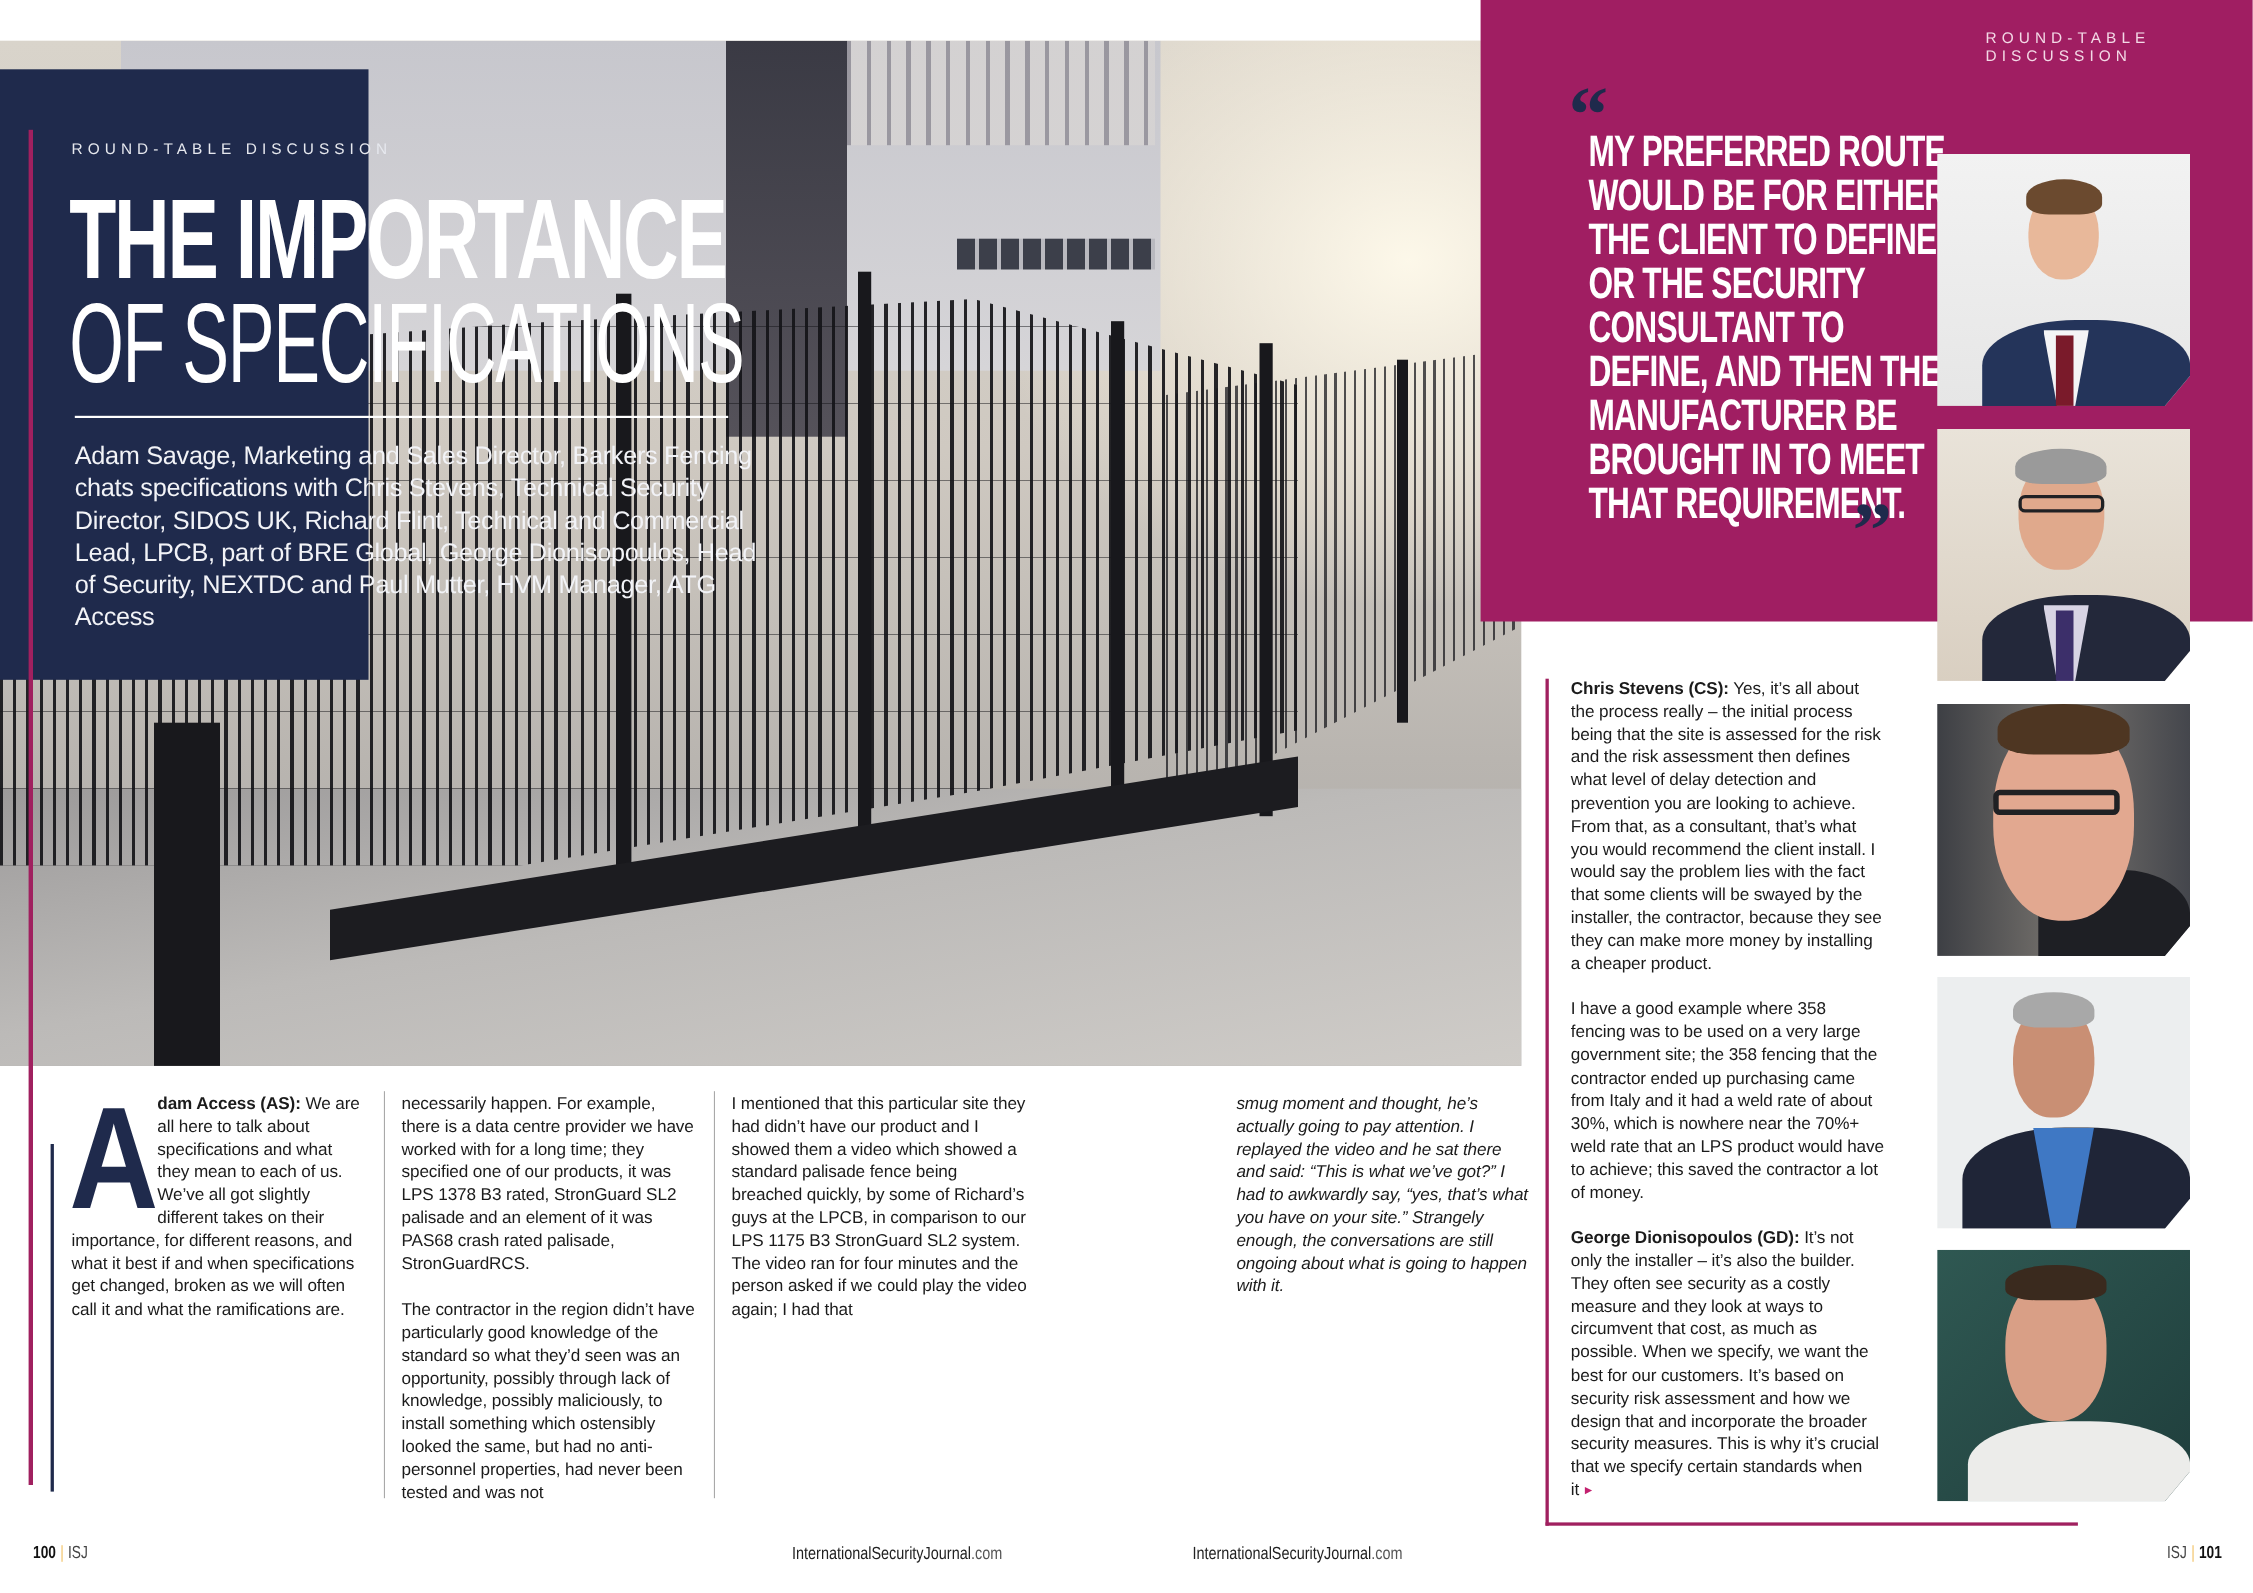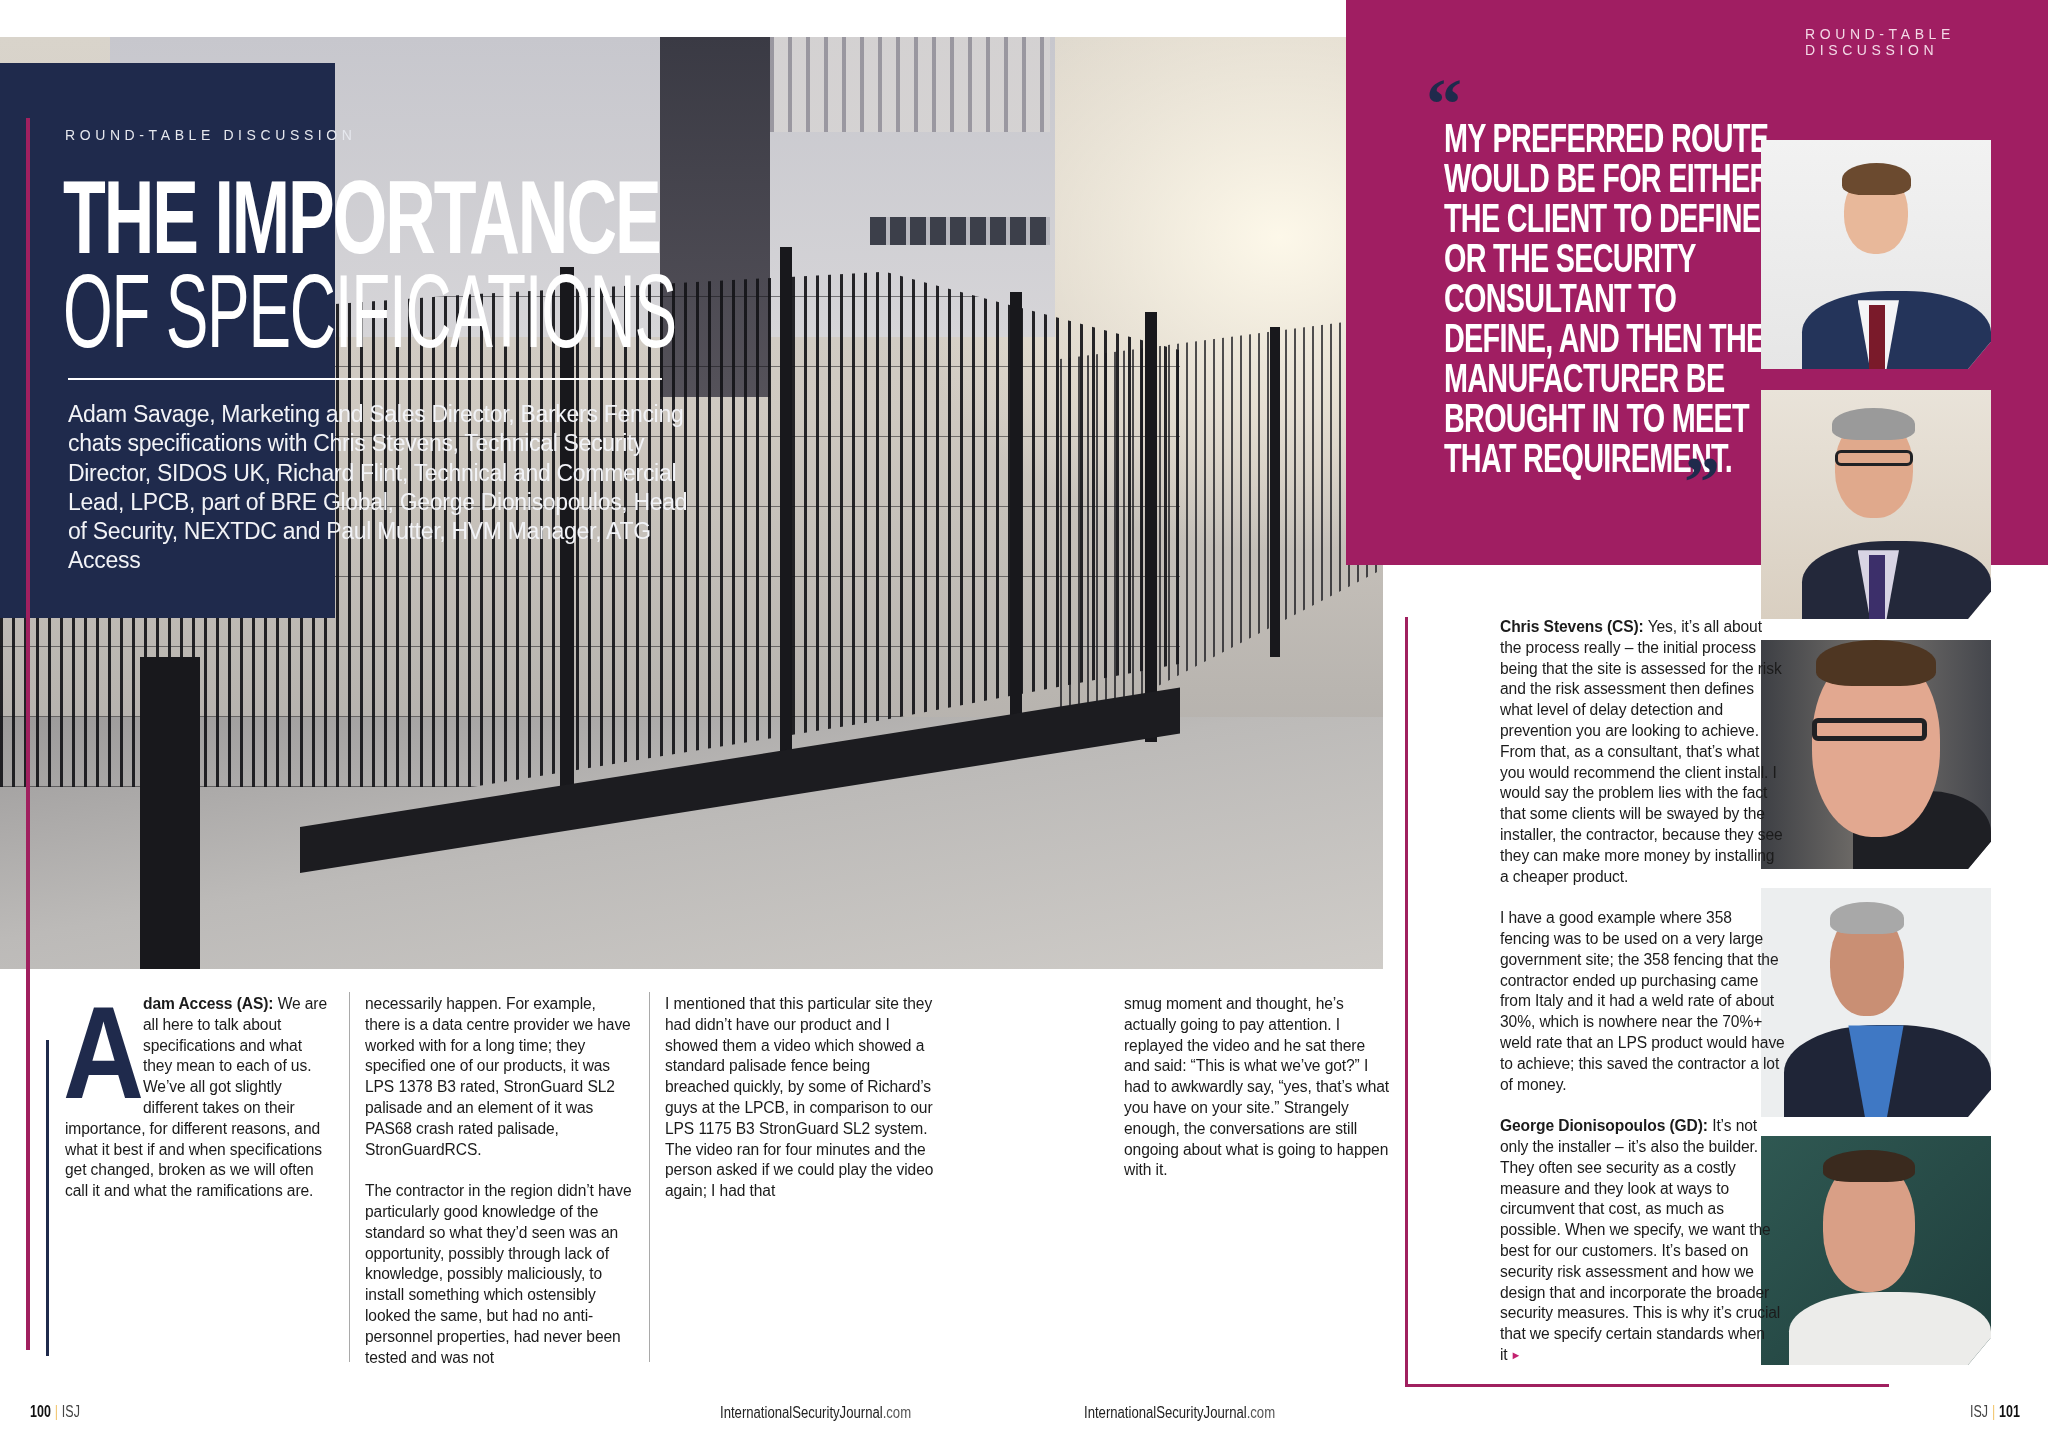--- a/index.html
+++ b/index.html
@@ -138,22 +138,22 @@
   
   .col {
     position: absolute; font-size: 15.6px; line-height: 20.8px; color: #1b1b1b;
     letter-spacing: -0.1px;
   }
   .col p + p { margin-top: 20.8px; }
   .col b { font-weight: 700; }
   .col-1 { left: 65px; top: 994px; width: 270px; }
   .col-2 { left: 365px; top: 994px; width: 270px; }
   .col-3 { left: 665px; top: 994px; width: 270px; }
-  .col-4 { left: 1124px; top: 994px; width: 270px; }
-  .col-5 { left: 1500px; top: 617px; width: 285px; }
+  .col-4 { left: 1124px; top: 994px; width: 270px; font-style: italic; }
+  .col-5 { left: 1428px; top: 617px; width: 285px; }
 
   .dropcap {
     float: left; font-family: "Liberation Sans", sans-serif; font-weight: 700;
     color: #1f2a4c; font-size: 132px; line-height: 110px; margin: 4px 8px 0 -2px;
     transform: scaleX(0.85); transform-origin: left top; width: 72px; height: 118px;
   }
 
   .rule-v { position: absolute; width: 1px; background: #a9a9a9; }
   .rule-navy { position: absolute; width: 3px; background: #1f2a4c; }
   .rule-mag { position: absolute; background: #a0205f; }

